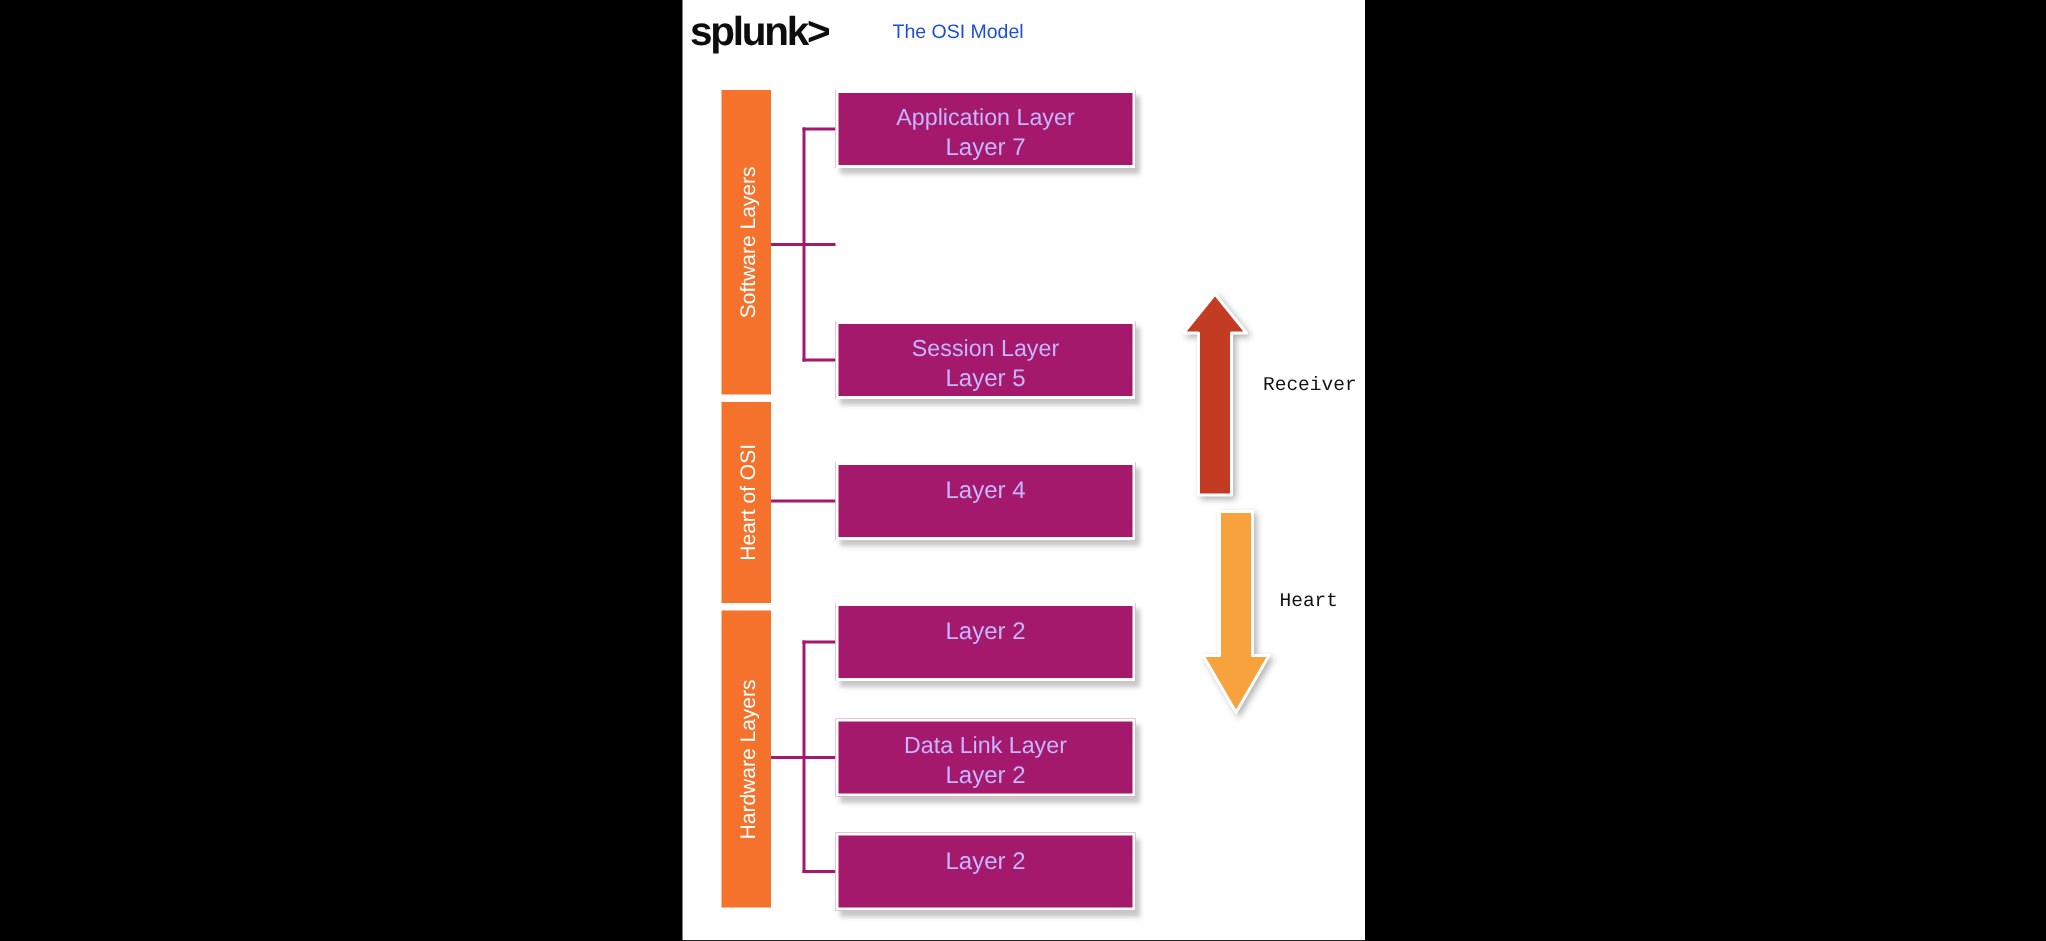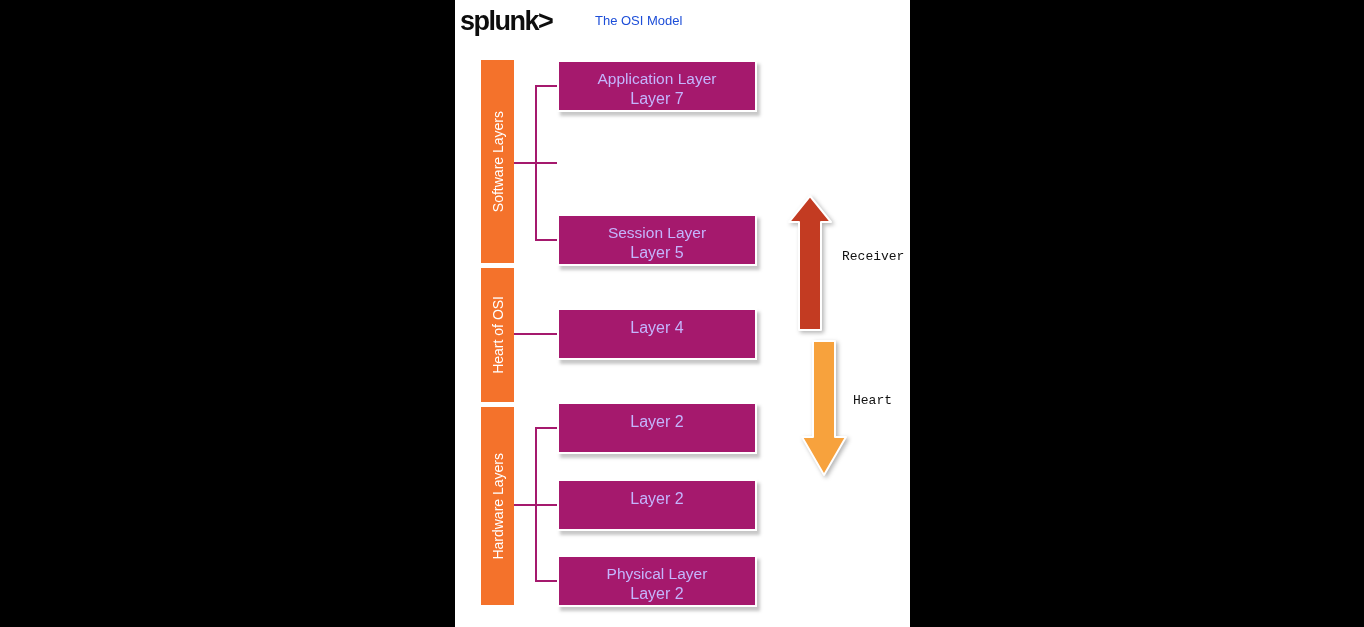--- a/index.html
+++ b/index.html
@@ -114,24 +114,24 @@
       <div class="layer-name">Session Layer</div>
       <div class="layer-sub">Layer 5</div>
     </div>
     <div class="layer-box box-transport">
       <div class="layer-sub">Layer 4</div>
     </div>
     <div class="layer-box box-network">
       <div class="layer-sub">Layer 2</div>
     </div>
     <div class="layer-box box-datalink">
+      <div class="layer-name">Data Link Layer</div>
       <div class="layer-sub">Layer 2</div>
     </div>
     <div class="layer-box box-physical">
-      <div class="layer-name">Physical Layer</div>
       <div class="layer-sub">Layer 2</div>
     </div>
 
     <svg class="arrows" width="455" height="627" viewBox="0 0 455 627">
       <polygon points="355,196 376,222 366,222 366,330 344,330 344,222 334,222" fill="#c33b22"></polygon>
       <polygon points="358,341 380,341 380,437 391,437 369,475 347,437 358,437" fill="#f7a23d"></polygon>
     </svg>
     <div class="flow-label label-receiver">Receiver</div>
     <div class="flow-label label-sender">Heart</div>
 

